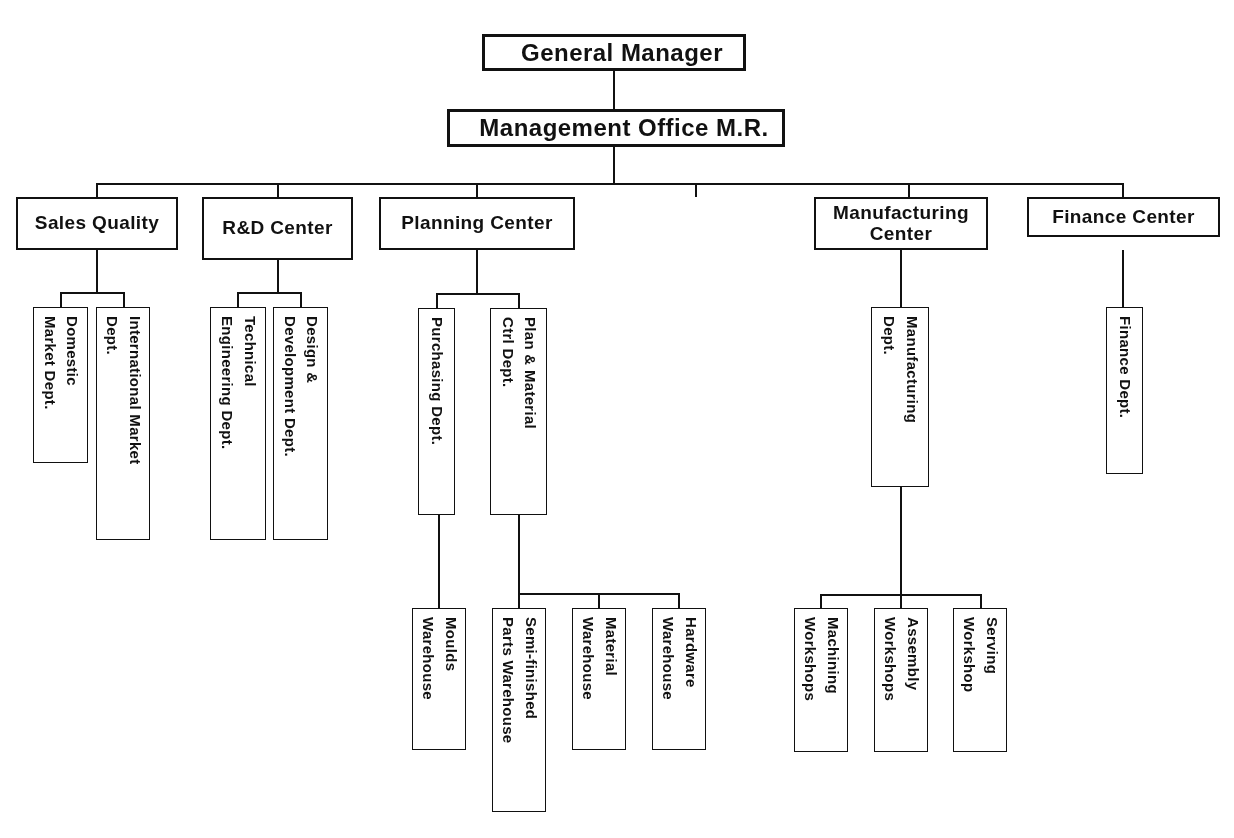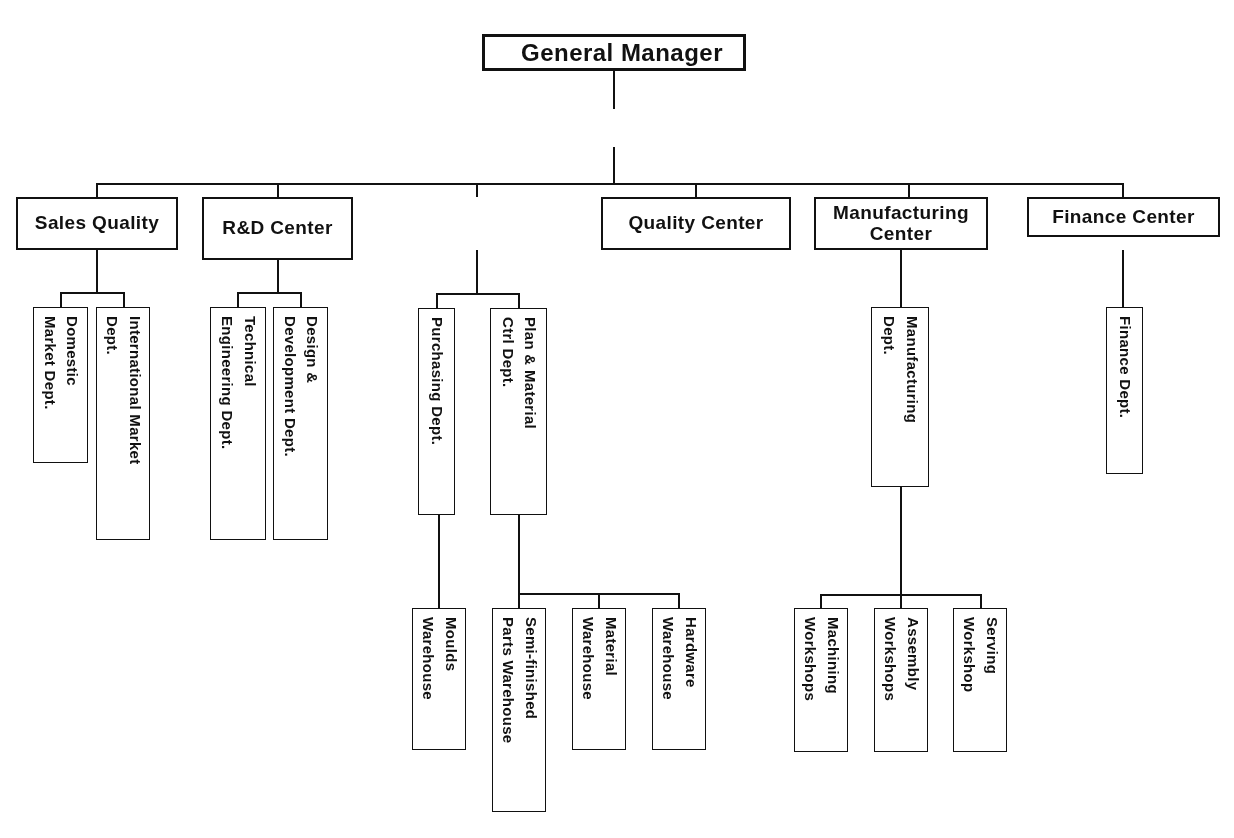--- a/index.html
+++ b/index.html
@@ -87,29 +87,32 @@
   <div class="line v" style="left:900px;top:487px;height:121px"></div>
   <div class="line h" style="left:820px;top:594px;width:162px"></div>
   <div class="line v" style="left:820px;top:594px;height:14px"></div>
   <div class="line v" style="left:980px;top:594px;height:14px"></div>
 
   <div class="line v" style="left:1122px;top:250px;height:57px"></div>
 
   <div class="node top-node" style="left:482px;top:34px;width:264px;height:37px">
     <span>General Manager</span>
   </div>
+  <div class="node top-node" style="left:447px;top:109px;width:338px;height:38px">
+    <span>Management Office M.R.</span>
+  </div>
 
   <div class="node center-node" style="left:16px;top:197px;width:162px;height:53px">
     <span>Sales Quality</span>
   </div>
   <div class="node center-node" style="left:202px;top:197px;width:151px;height:63px">
     <span>R&amp;D Center</span>
   </div>
-  <div class="node center-node" style="left:601px;top:197px;width:190px;height:53px">
-    <span>Quality Center</span>
+  <div class="node center-node" style="left:379px;top:197px;width:196px;height:53px">
+    <span>Planning Center</span>
   </div>
   <div class="node center-node" style="left:814px;top:197px;width:174px;height:53px">
     <span>Manufacturing
 Center</span>
   </div>
   <div class="node center-node" style="left:1027px;top:197px;width:193px;height:40px">
     <span>Finance Center</span>
   </div>
 
   <div class="node vnode" style="left:33px;top:307px;width:55px;height:156px">

